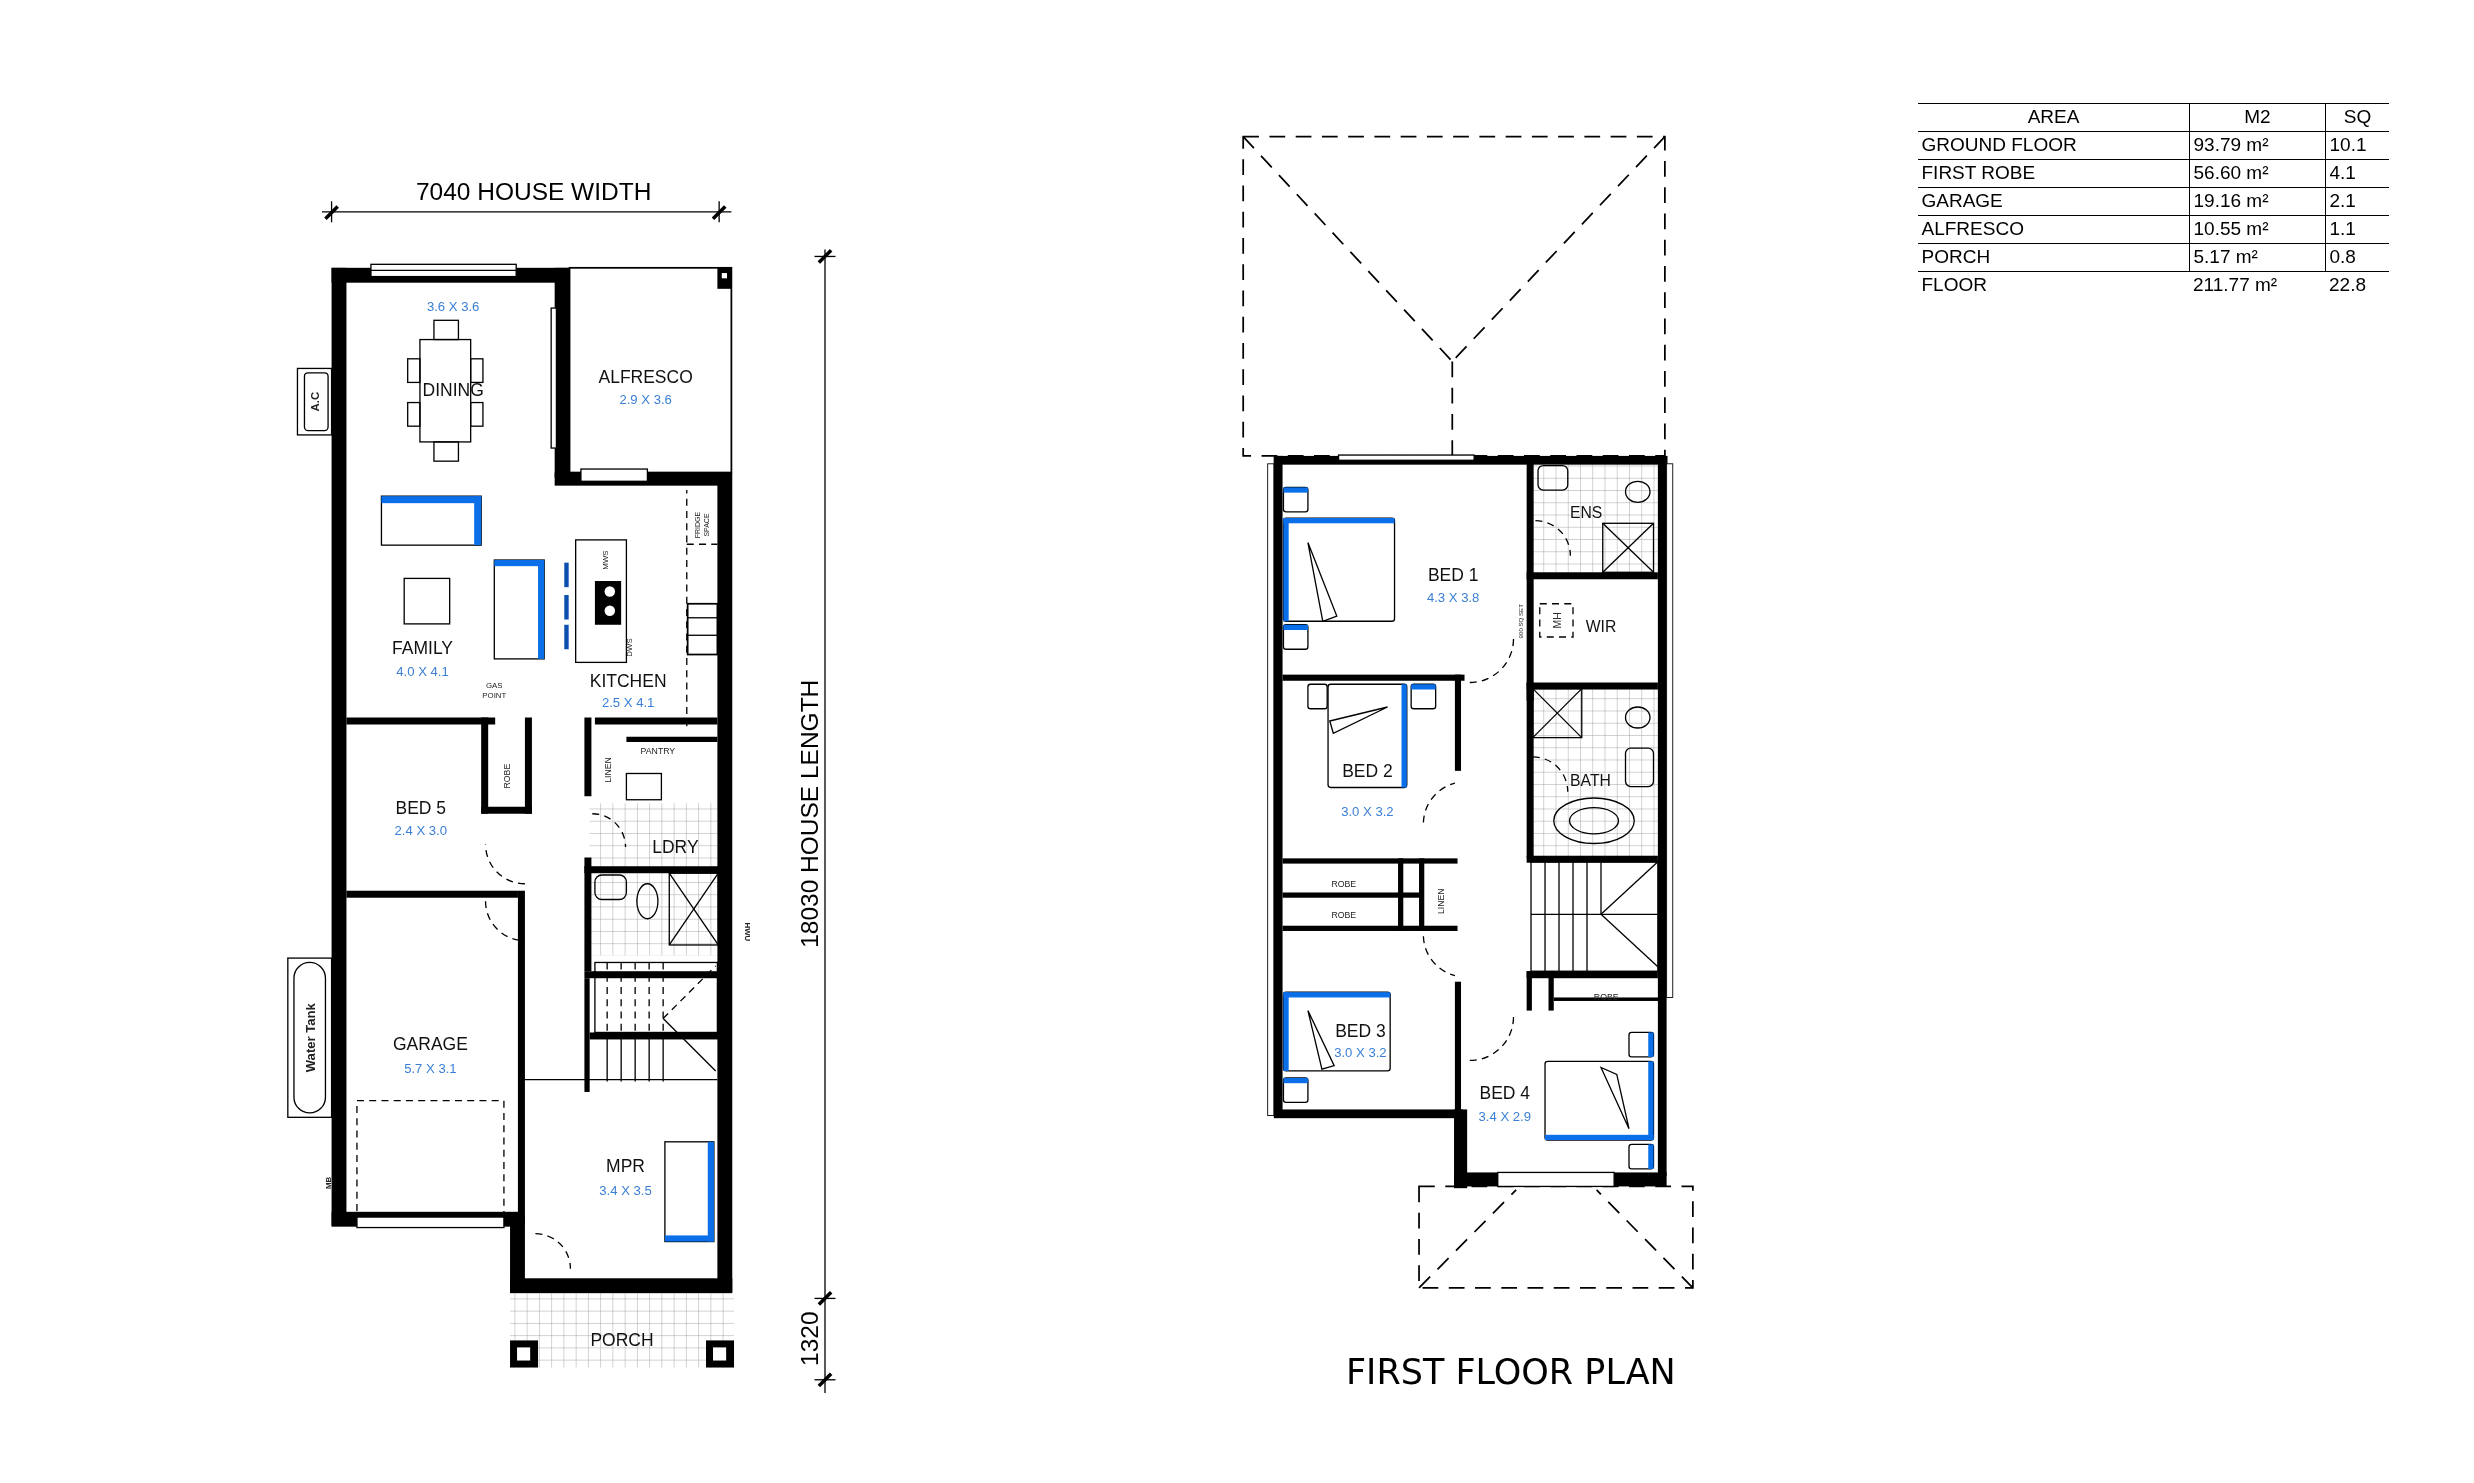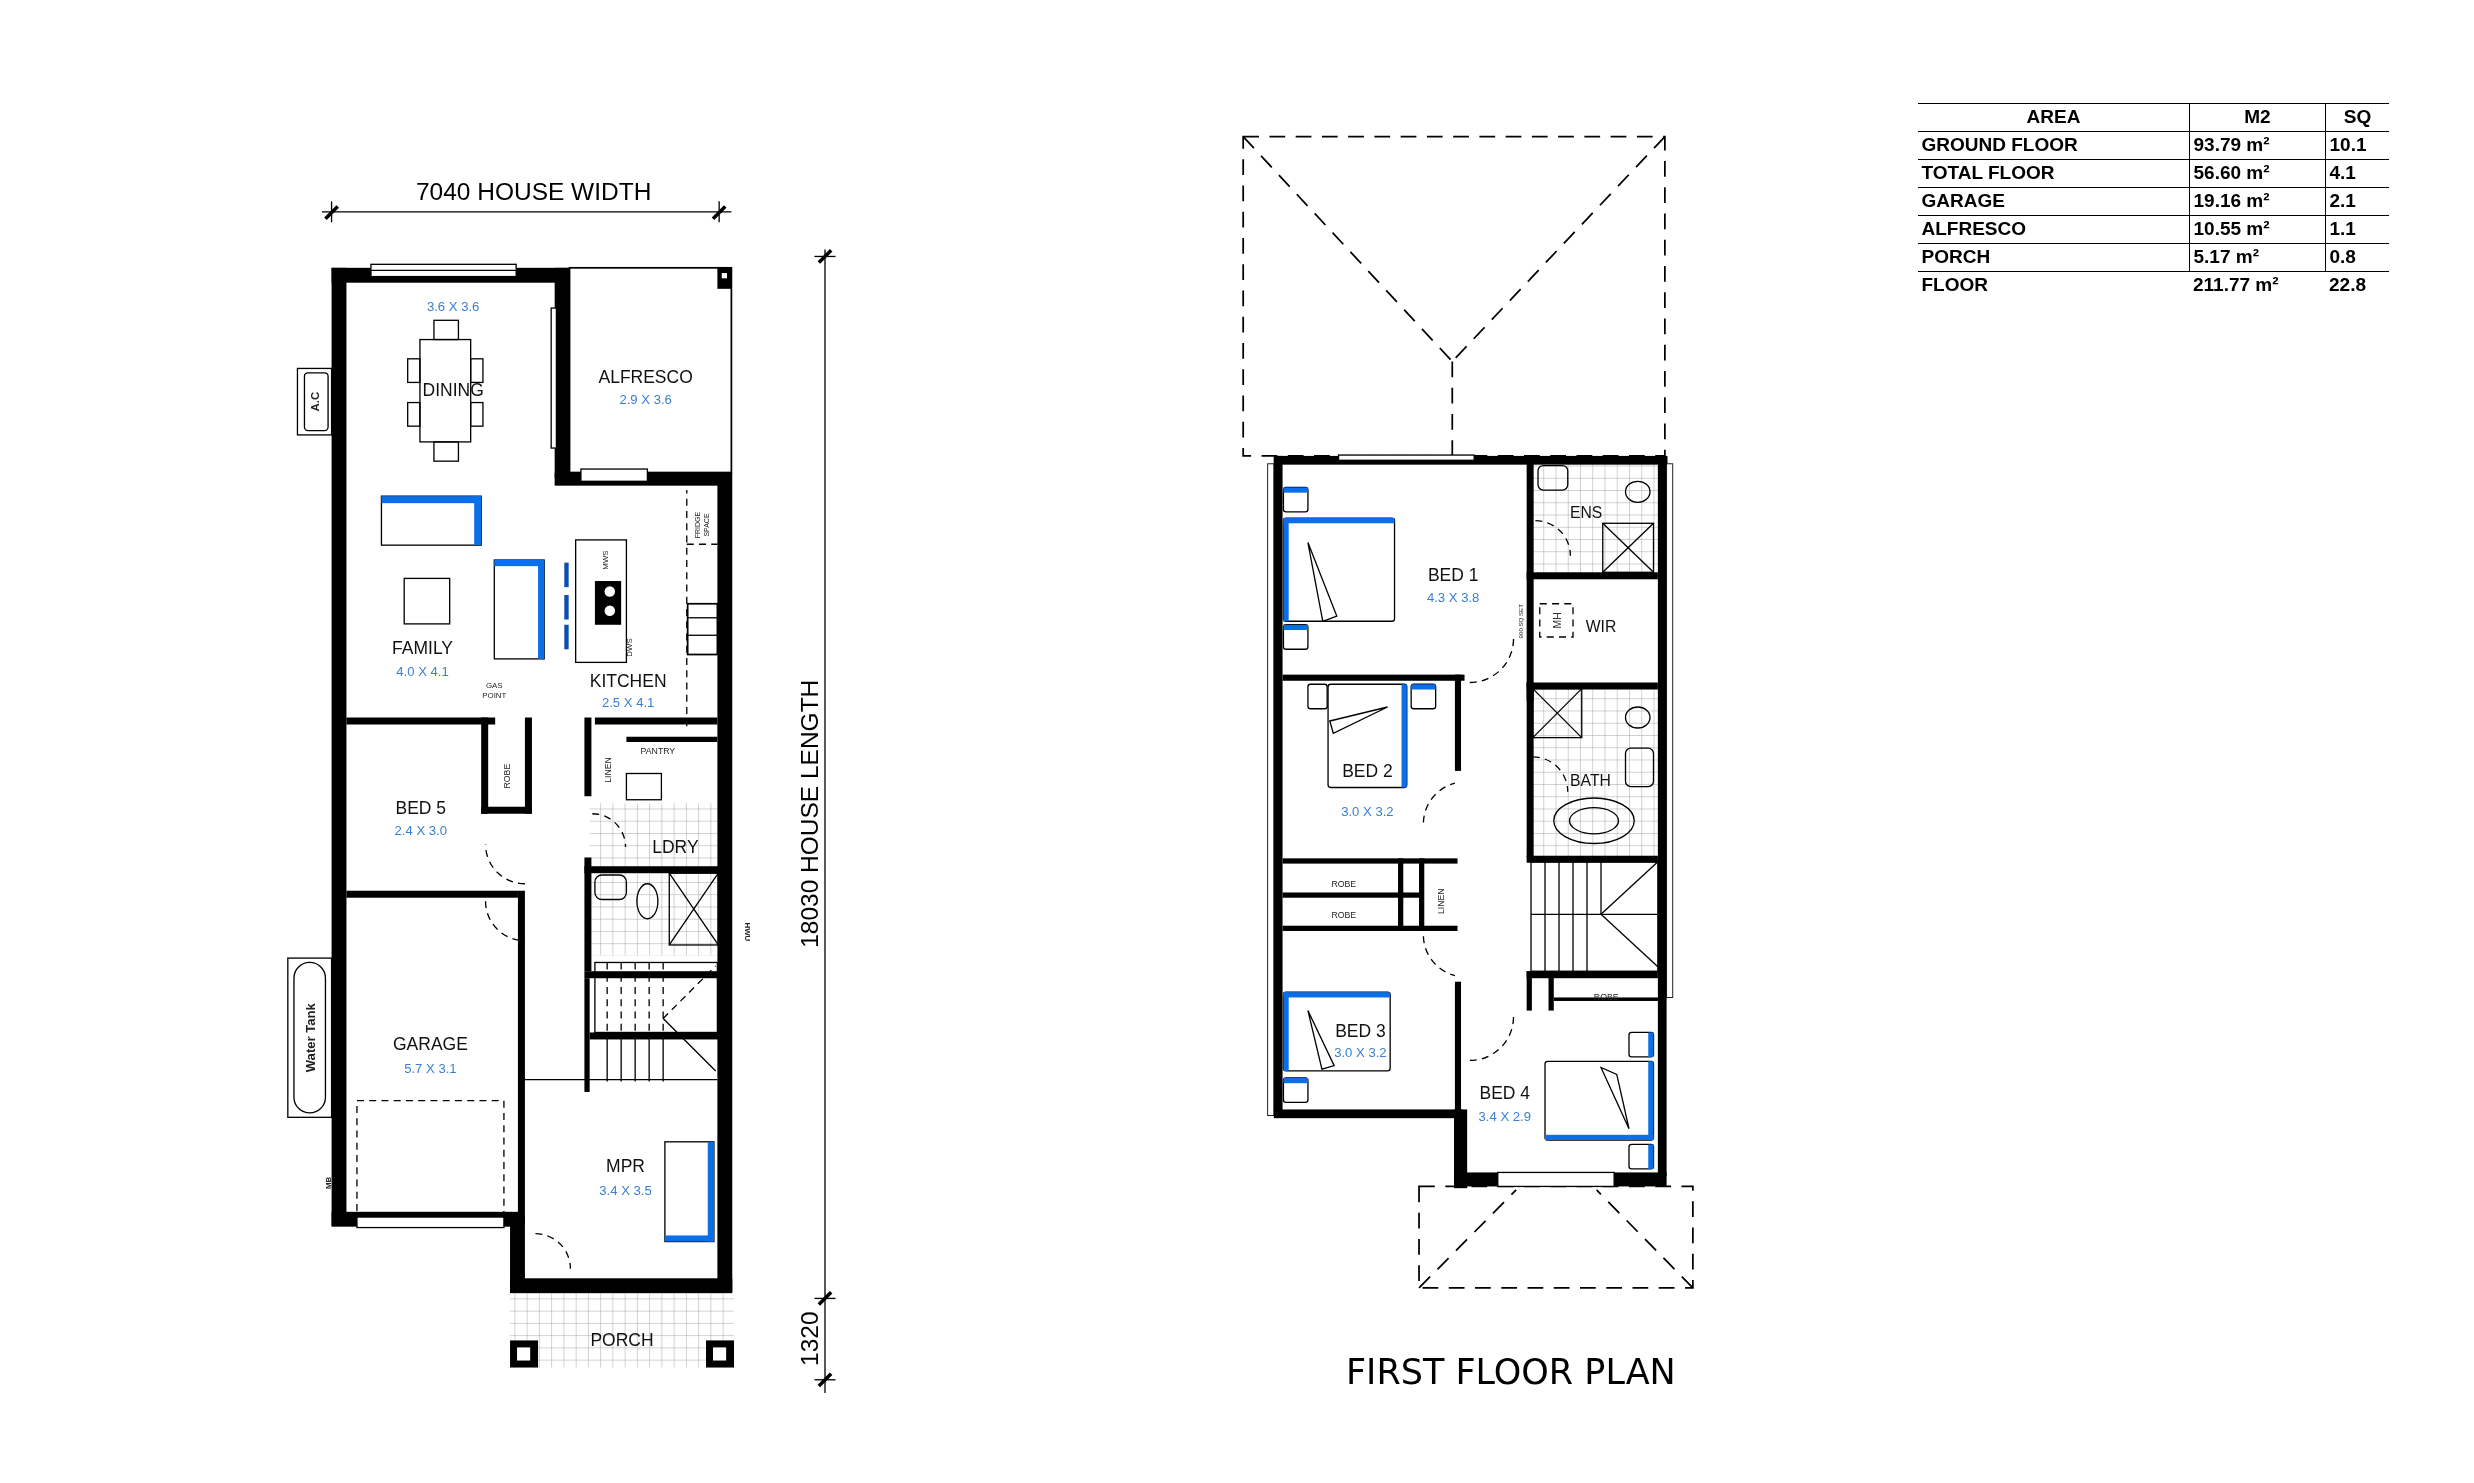--- a/index.html
+++ b/index.html
@@ -11,21 +11,21 @@
   .dash { stroke: #000; stroke-width: 2; fill: none; stroke-dasharray: 18 12; }
   .dashs { stroke: #000; stroke-width: 1.5; fill: none; stroke-dasharray: 8 6; }
   .tile { fill: url(#tiles); }
   .room { font-family: "Liberation Sans", sans-serif; font-size: 20px; fill: #111; text-anchor: middle; }
   .dim { font-family: "Liberation Sans", sans-serif; font-size: 15px; fill: #3a7fd5; text-anchor: middle; }
   .small { font-family: "Liberation Sans", sans-serif; font-size: 11px; fill: #222; text-anchor: middle; }
   .blue { fill: #0a6fe8; }
   .title-big { font-family: "DejaVu Sans", sans-serif; font-size: 40px; fill: #000; text-anchor: middle; }
   .dimtxt { font-family: "Liberation Sans", sans-serif; font-size: 28px; fill: #000; text-anchor: middle; }
   .area-table { position: absolute; left: 1918px; top: 103px; border-collapse: collapse; font-family: "Liberation Sans", sans-serif; font-size: 19px; color: #000; }
-  .area-table td, .area-table th { border-bottom: 1.3px solid #000; padding: 1.7px 3.5px; height: 23.6px; font-weight: bold; text-align: left; }
+  .area-table td, .area-table th { border-bottom: 1.3px solid #000; padding: 1.7px 3.5px; height: 23.6px; font-weight: normal; text-align: left; }
   .area-table th { text-align: center; border-top: 1.3px solid #000; }
   .area-table td.c2, .area-table th.c2 { border-left: 1.3px solid #000; width: 128px; }
   .area-table td.c3, .area-table th.c3 { border-left: 1.3px solid #000; width: 56px; }
   .area-table td.c1, .area-table th.c1 { width: 264px; }
   .area-table tr.total td { border-bottom: none; }
   .area-table tr.total td.c2, .area-table tr.total td.c3 { border-left: none; margin-top: 36px; }
 </style>
 </head>
 <body>
 
@@ -362,21 +362,21 @@
     <th class="c1">AREA</th>
     <th class="c2">M2</th>
     <th class="c3">SQ</th>
   </tr>
   <tr>
     <td class="c1">GROUND FLOOR</td>
     <td class="c2">93.79 m²</td>
     <td class="c3">10.1</td>
   </tr>
   <tr>
-    <td class="c1">TOTAL FLOOR</td>
+    <td class="c1">FIRST ROBE</td>
     <td class="c2">56.60 m²</td>
     <td class="c3">4.1</td>
   </tr>
   <tr>
     <td class="c1">GARAGE</td>
     <td class="c2">19.16 m²</td>
     <td class="c3">2.1</td>
   </tr>
   <tr>
     <td class="c1">ALFRESCO</td>

